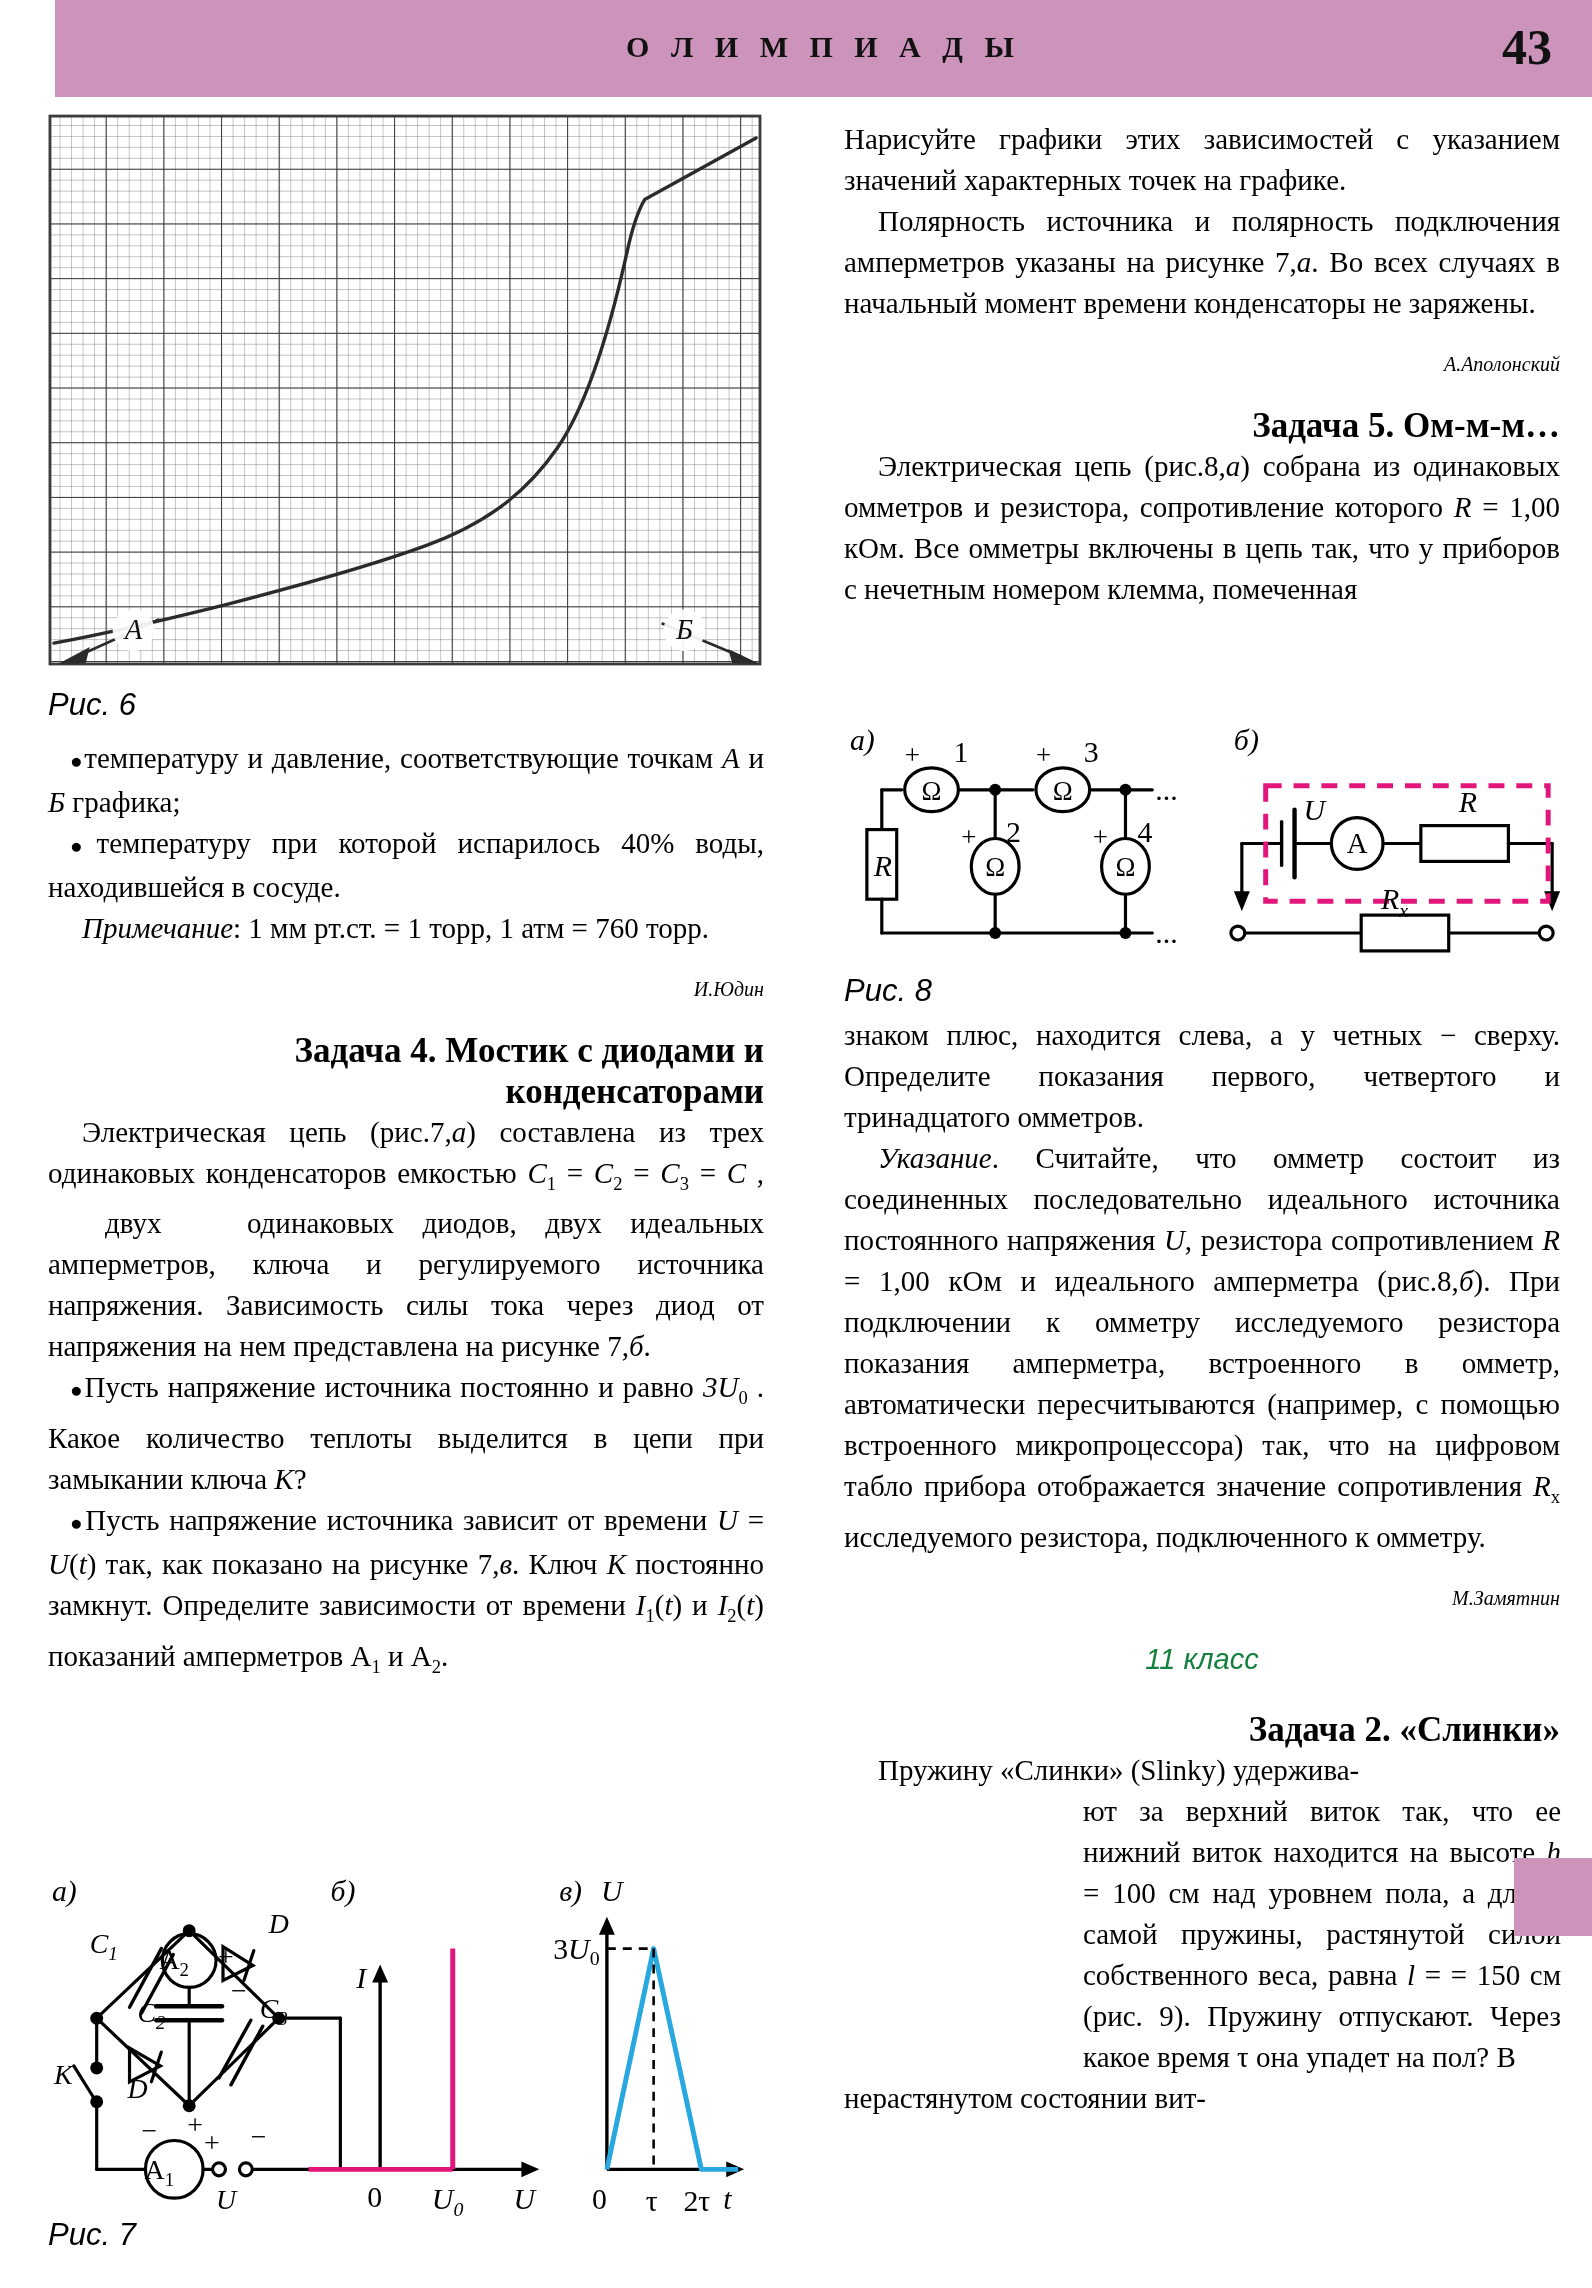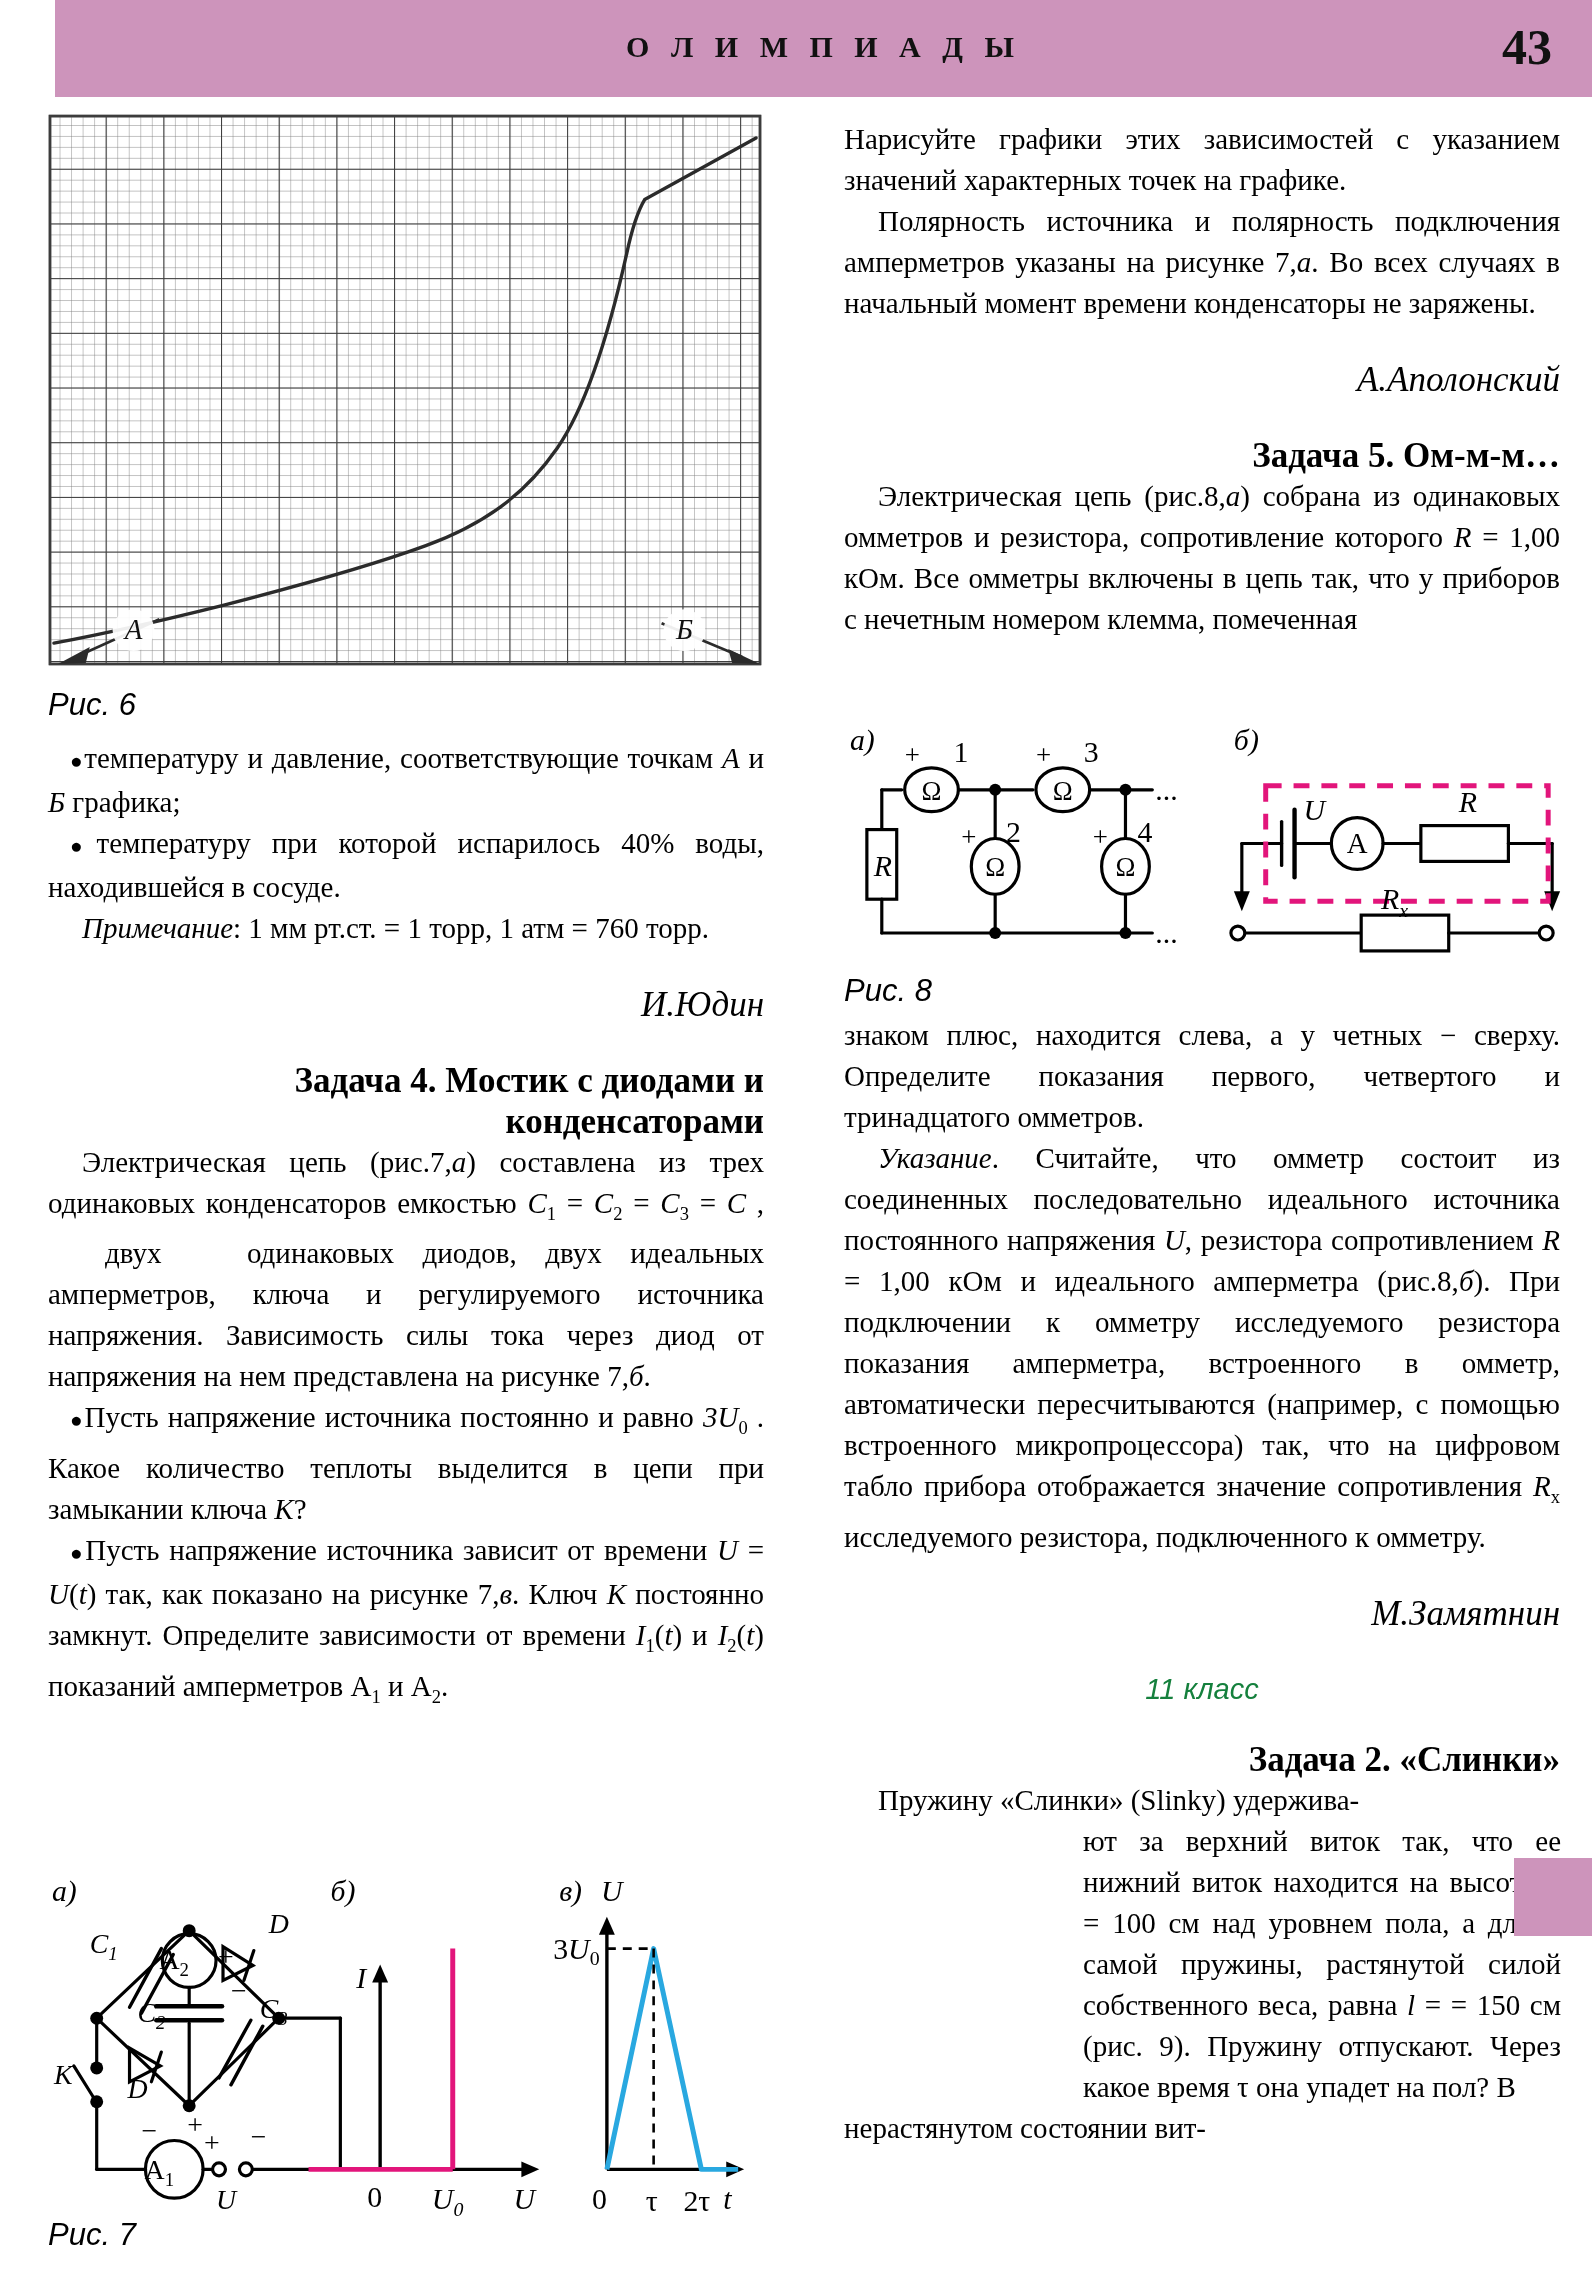--- a/index.html
+++ b/index.html
@@ -36,21 +36,21 @@
     hyphens:none;
   }
   .para.noind{text-indent:0;}
   .para.bullet{text-indent:22px;}
   .bull{font-size:21px;vertical-align:middle;}
   .head{
     font-size:35px;line-height:41px;font-weight:bold;text-indent:34px;
     text-align:right;color:#000;margin:0;
   }
   .author{
-    font-size:35px;line-height:41px;text-align:right;font-style:italic;color:#000;
+    font-size:20px;line-height:41px;text-align:right;font-style:italic;color:#000;
   }
   .classline{
     font-size:29px;line-height:41px;text-align:center;
     font-family:"Liberation Sans", sans-serif;font-style:italic;color:#15803d;
   }
   .cap{
     font-family:"Liberation Sans", sans-serif;
     font-style:italic;font-size:31px;color:#000;
   }
   i.mth{font-family:"Liberation Serif",serif;font-style:italic;}

